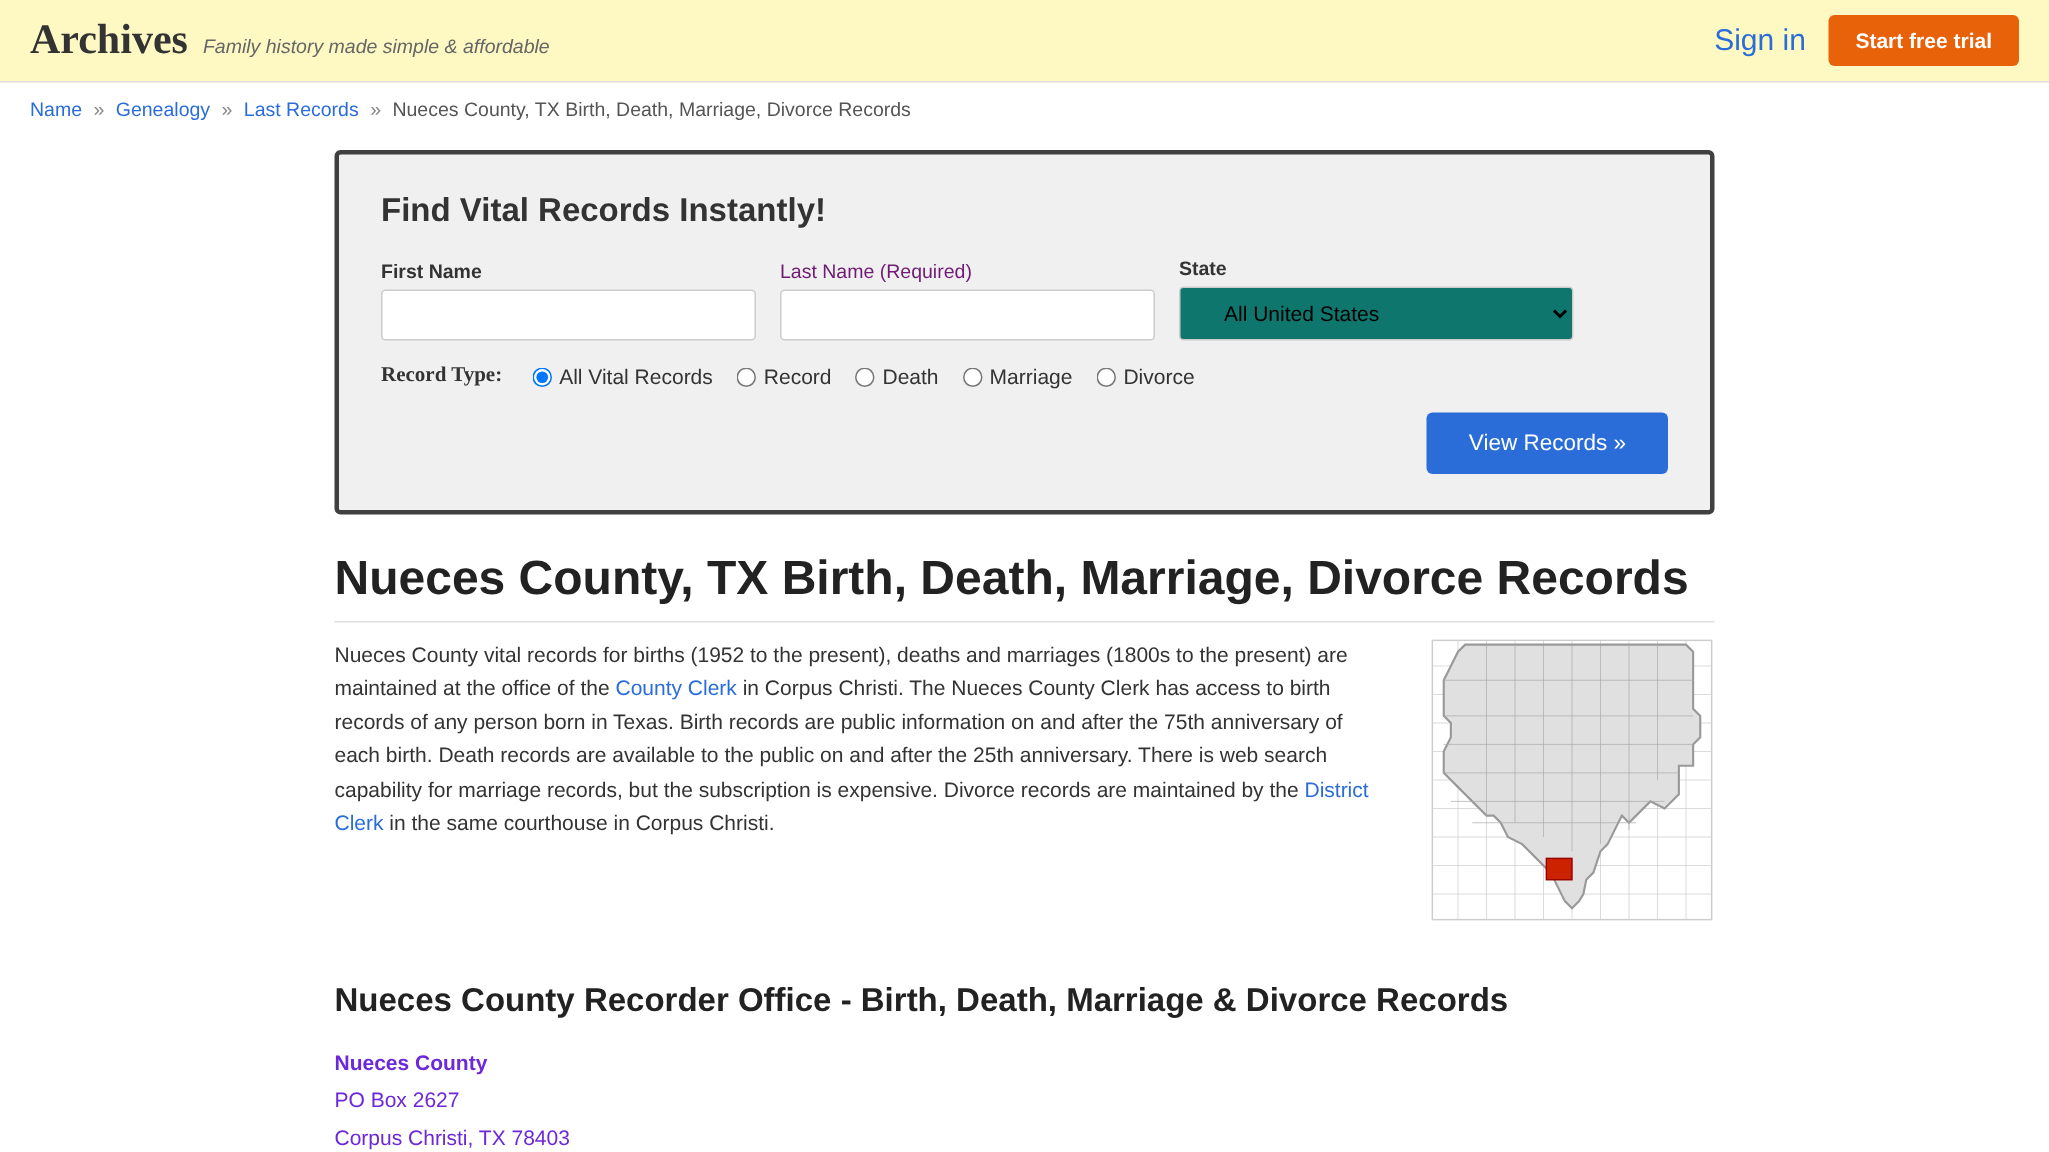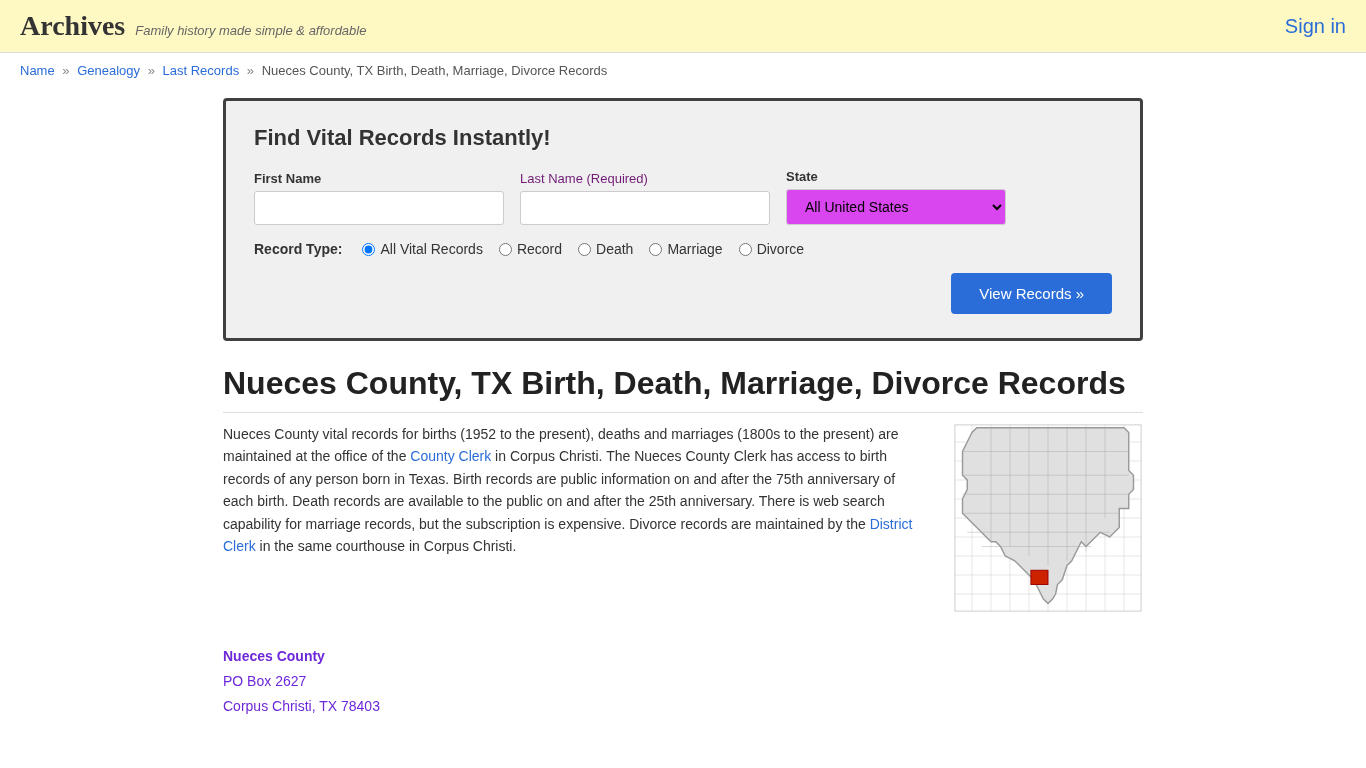--- a/index.html
+++ b/index.html
@@ -109,39 +109,40 @@
     }
     .field-group input[type="text"] {
       width: 250px;
       padding: 8px 10px;
       border: 1px solid #ccc;
       border-radius: 3px;
       font-size: 14px;
       background: #fff;
     }
     .state-select {
-      width: 220px;
-      padding: 8px 14px;
+      width: 263px;
+      padding: 8px 25px;
       border: 1px solid #ccc;
       border-radius: 3px;
       font-size: 14px;
-      background: #d946ef;
+      background: #0f766e;
       appearance: auto;
     }
     .record-type-row {
       display: flex;
       align-items: center;
       gap: 16px;
       margin-bottom: 16px;
       flex-wrap: wrap;
     }
     .record-type-label {
       font-weight: bold;
       font-size: 14px;
       margin-right: 4px;
+      font-family: Liberation Serif, serif;
     }
     .record-type-row label {
       display: flex;
       align-items: center;
       gap: 5px;
       font-size: 14px;
       cursor: pointer;
     }
     .view-records-row {
       display: flex;
@@ -216,20 +217,21 @@
 </head>
 <body>
 
 <header class="header">
   <div class="header-left">
     <span class="logo-archives">Archives</span>
     <span class="logo-tagline">Family history made simple &amp; affordable</span>
   </div>
   <div class="header-right">
     <a class="sign-in-link" href="#">Sign in</a>
+    <button class="start-trial-btn">Start free trial</button>
   </div>
 </header>
 
 <nav class="breadcrumb">
   <a href="#">Name</a>
   <span class="sep">»</span>
   <a href="#">Genealogy</a>
   <span class="sep">»</span>
   <a href="#">Last Records</a>
   <span class="sep">»</span>
@@ -341,20 +343,21 @@
           <line x1="10" y1="95" x2="175" y2="95"></line>
           <line x1="15" y1="115" x2="165" y2="115"></line>
           <line x1="30" y1="130" x2="145" y2="130"></line>
         </g>
 
         <rect x="82" y="155" width="18" height="15" fill="#cc2200" stroke="#990000" stroke-width="1"></rect>
       </svg>
     </div>
   </div>
 
+  <h2 class="section-heading">Nueces County Recorder Office - Birth, Death, Marriage &amp; Divorce Records</h2>
 
   <div class="office-info">
     <p><strong>Nueces County</strong></p>
     <p>PO Box 2627</p>
     <p>Corpus Christi, TX 78403</p>
     <p>
        
     </p>
 
   </div>

